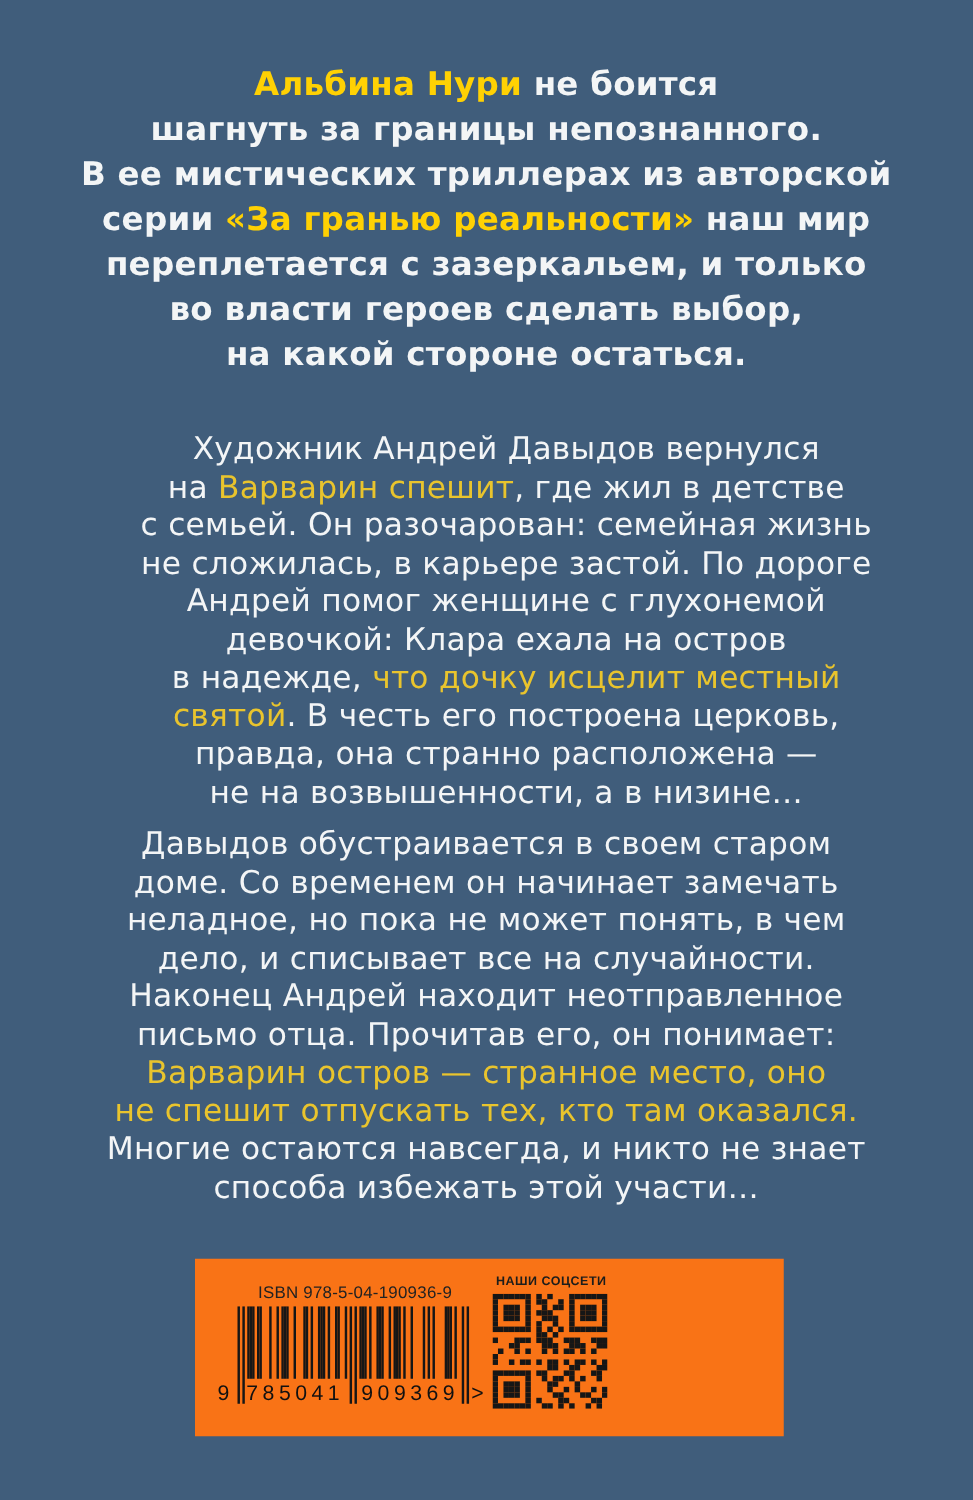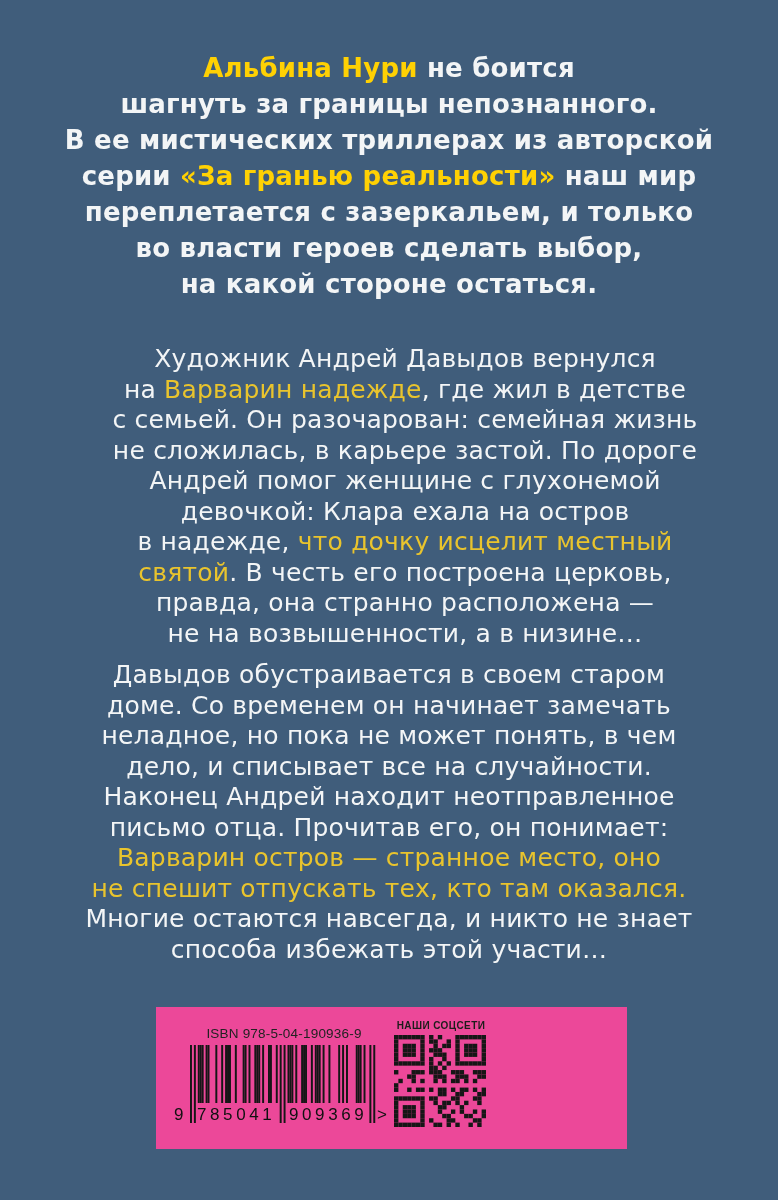--- a/index.html
+++ b/index.html
@@ -39,21 +39,21 @@
     letter-spacing:.2px;
   }
   .para2{margin-top:42px;padding-left:32px;}
   .para3{margin-top:11px;}
 
   
   .footer{
     position:absolute;
     left:156px;top:1007px;
     width:471px;height:142px;
-    background:#ec4899;
+    background:#f97316;
     display:flex;
     align-items:flex-start;
     color:var(--dark);
   }
   .bc-block{
     margin-left:32px;
     padding-top:19px;
     width:192px;
     flex:0 0 auto;
   }
@@ -128,21 +128,21 @@
 
   <p class="runs intro"><span class="accent">Альбина Нури</span><span class="base"> не боится
 шагнуть за границы непознанного.
 В ее мистических триллерах из авторской
 серии </span><span class="accent">«За гранью реальности»</span><span class="base"> наш мир
 переплетается с зазеркальем, и только
 во власти героев сделать выбор,
 на какой стороне остаться.</span></p>
 
   <p class="runs body-para para2"><span class="base">Художник Андрей Давыдов вернулся
-на </span><span class="accent">Варварин надежде</span><span class="base">, где жил в детстве
+на </span><span class="accent">Варварин спешит</span><span class="base">, где жил в детстве
 с семьей. Он разочарован: семейная жизнь
 не сложилась, в карьере застой. По дороге
 Андрей помог женщине с глухонемой
 девочкой: Клара ехала на остров
 в надежде, </span><span class="accent">что дочку исцелит местный
 святой</span><span class="base">. В честь его построена церковь,
 правда, она странно расположена —
 не на возвышенности, а в низине…</span></p>
 
   <p class="runs body-para para3"><span class="base">Давыдов обустраивается в своем старом

